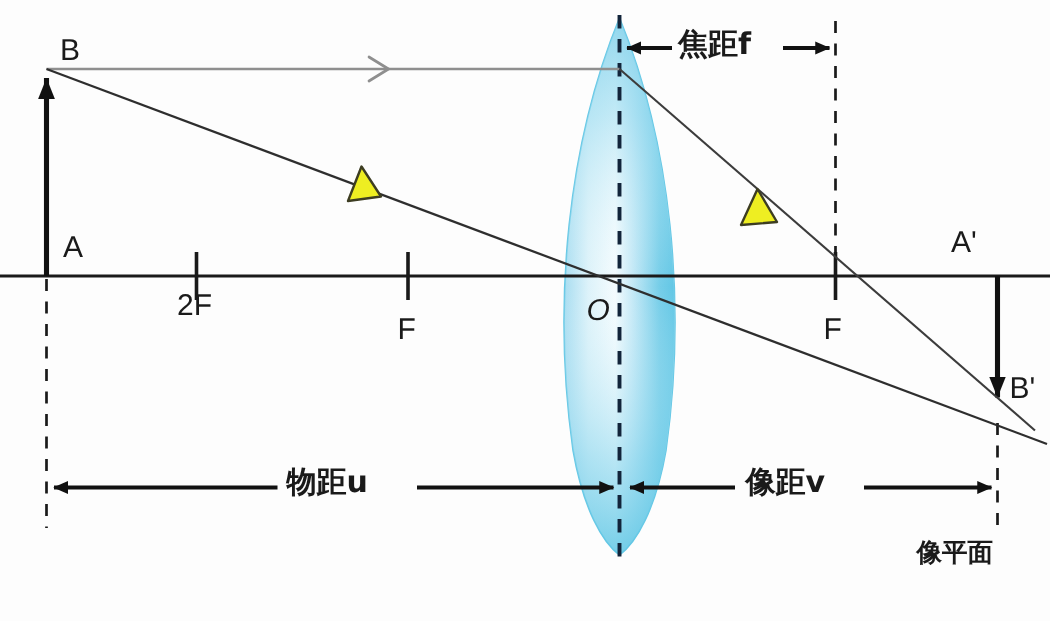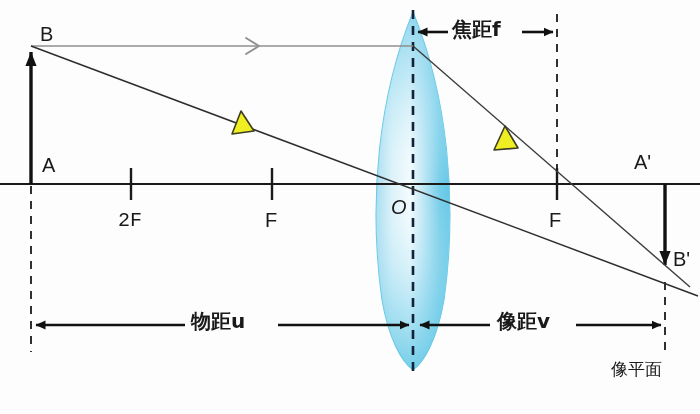--- a/index.html
+++ b/index.html
@@ -38,21 +38,21 @@
   }
   .lbl-cjk {
     font-family: "DejaVu Sans", sans-serif;
     font-size: 20px;
     font-weight: 600;
     letter-spacing: 0px;
   }
   .lbl-cjk-sm {
     font-family: "DejaVu Sans", sans-serif;
     font-size: 17px;
-    font-weight: 400;
+    font-weight: 700;
   }
 </style>
 </head>
 <body>
 
 <div id="stage">
 
   <svg id="diagram" viewBox="0 0 700 414">
     <defs>
       <linearGradient id="lensGrad" x1="0" y1="0" x2="1" y2="0">
@@ -131,21 +131,21 @@
     <line x1="278" y1="325" x2="409" y2="325" stroke="#111111" stroke-width="2.6" marker-end="url(#arrHeadR)"></line>
 
     <line x1="490" y1="325" x2="420" y2="325" stroke="#111111" stroke-width="2.6" marker-end="url(#arrHeadL)"></line>
     <line x1="576" y1="325" x2="661" y2="325" stroke="#111111" stroke-width="2.6" marker-end="url(#arrHeadR)"></line>
   </svg>
 
   <div class="lbl lbl-latin" style="left:40px; top:24px;">B</div>
 
   <div class="lbl lbl-latin" style="left:42px; top:155px;">A</div>
 
-  <div class="lbl lbl-latin" style="left:118px; top:211px;font-family:Liberation Mono, monospace;">2F</div>
+  <div class="lbl lbl-latin" style="left:118px; top:194px;">2F</div>
 
   <div class="lbl lbl-latin" style="left:265px; top:210px;">F</div>
 
   <div class="lbl lbl-latin" style="left:549px; top:210px;">F</div>
 
   <div class="lbl lbl-latin" style="left:391px; top:197px; font-style:italic;">O</div>
 
   <div class="lbl lbl-latin" style="left:634px; top:152px;">A'</div>
 
   <div class="lbl lbl-latin" style="left:673px; top:249px;">B'</div>

